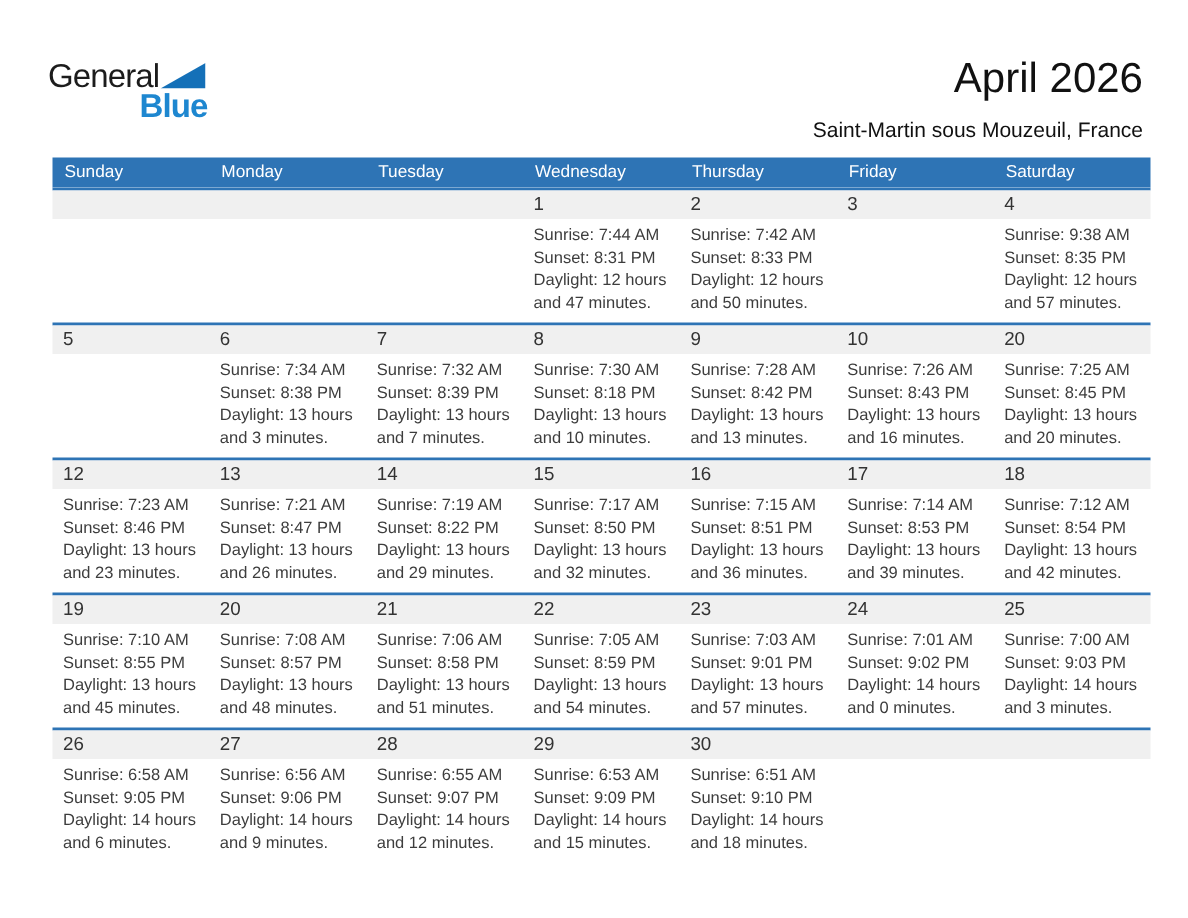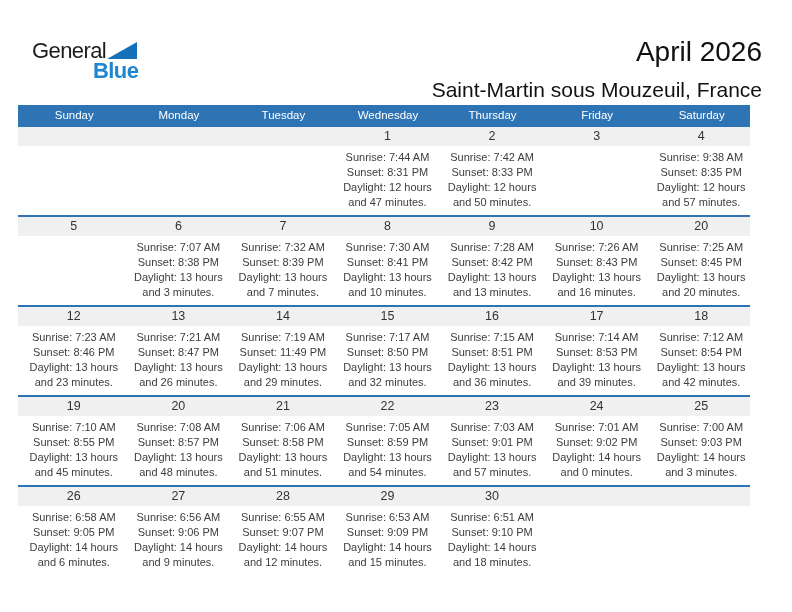--- a/index.html
+++ b/index.html
@@ -9,24 +9,24 @@
 
   
   .logo { position:absolute; left:32px; top:38px; width:140px; height:48px; }
   .logo-general { position:absolute; left:0; top:0; font-size:22px; color:#1c1c1c; letter-spacing:-0.6px; }
   .logo-triangle { position:absolute; left:75px; top:4px; width:30px; height:17px; }
   .logo-triangle polygon { fill:var(--logo-triangle,#1470b8); }
   .logo-blue { position:absolute; left:61px; top:20px; font-size:22px; color:var(--logo-blue,#1e87d0); letter-spacing:-0.6px;font-weight:bold; }
 
   
   .month-title { position:absolute; right:30px; top:36px; font-size:28px; color:#111; text-align:right; }
-  .location-subtitle { position:absolute; right:30px; top:78px; font-size:21px; color:#111; text-align:right; }
+  .location-subtitle { position:absolute; right:30px; top:78px; font-size:14px; color:#111; text-align:right; }
 
   
-  .calendar { position:absolute; left:18px; top:105px; width:732px;text-align:center; }
+  .calendar { position:absolute; left:35px; top:105px; width:732px; }
   .weekday-header { display:grid; grid-template-columns:repeat(7,1fr); background:var(--header-blue,#2e74b5); height:20px; }
   .weekday { color:#fff; font-size:11.5px; line-height:20px; padding-left:8px; white-space:nowrap; overflow:hidden; }
 
   .week-row { position:relative; height:90px; border-top:2px solid var(--header-blue,#2e74b5); background:#fff; }
   .band { position:absolute; left:0; top:0; width:100%; height:19px; background:var(--band-gray,#f0f0f0); }
   .cells { position:relative; display:grid; grid-template-columns:repeat(7,1fr); height:100%; }
   .cell { padding-left:7px; }
   .daynum { height:19px; line-height:19px; font-size:12.5px; color:#333; }
   .details { padding-top:4px; font-size:11px; line-height:15px; color:#3d3d3d; max-width:98px; }
 </style>
@@ -94,38 +94,38 @@
         </div>
         <div class="week-row">
           <div class="band"></div>
           <div class="cells">
             <div class="cell">
               <div class="daynum">5</div>
             </div>
             <div class="cell">
               <div class="daynum">6</div>
               <div class="details">
-                <div>Sunrise: 7:07 AM</div>
+                <div>Sunrise: 7:34 AM</div>
                 <div>Sunset: 8:38 PM</div>
                 <div>Daylight: 13 hours and 3 minutes.</div>
               </div>
             </div>
             <div class="cell">
               <div class="daynum">7</div>
               <div class="details">
                 <div>Sunrise: 7:32 AM</div>
                 <div>Sunset: 8:39 PM</div>
                 <div>Daylight: 13 hours and 7 minutes.</div>
               </div>
             </div>
             <div class="cell">
               <div class="daynum">8</div>
               <div class="details">
                 <div>Sunrise: 7:30 AM</div>
-                <div>Sunset: 8:41 PM</div>
+                <div>Sunset: 8:18 PM</div>
                 <div>Daylight: 13 hours and 10 minutes.</div>
               </div>
             </div>
             <div class="cell">
               <div class="daynum">9</div>
               <div class="details">
                 <div>Sunrise: 7:28 AM</div>
                 <div>Sunset: 8:42 PM</div>
                 <div>Daylight: 13 hours and 13 minutes.</div>
               </div>
@@ -164,21 +164,21 @@
               <div class="details">
                 <div>Sunrise: 7:21 AM</div>
                 <div>Sunset: 8:47 PM</div>
                 <div>Daylight: 13 hours and 26 minutes.</div>
               </div>
             </div>
             <div class="cell">
               <div class="daynum">14</div>
               <div class="details">
                 <div>Sunrise: 7:19 AM</div>
-                <div>Sunset: 11:49 PM</div>
+                <div>Sunset: 8:22 PM</div>
                 <div>Daylight: 13 hours and 29 minutes.</div>
               </div>
             </div>
             <div class="cell">
               <div class="daynum">15</div>
               <div class="details">
                 <div>Sunrise: 7:17 AM</div>
                 <div>Sunset: 8:50 PM</div>
                 <div>Daylight: 13 hours and 32 minutes.</div>
               </div>

